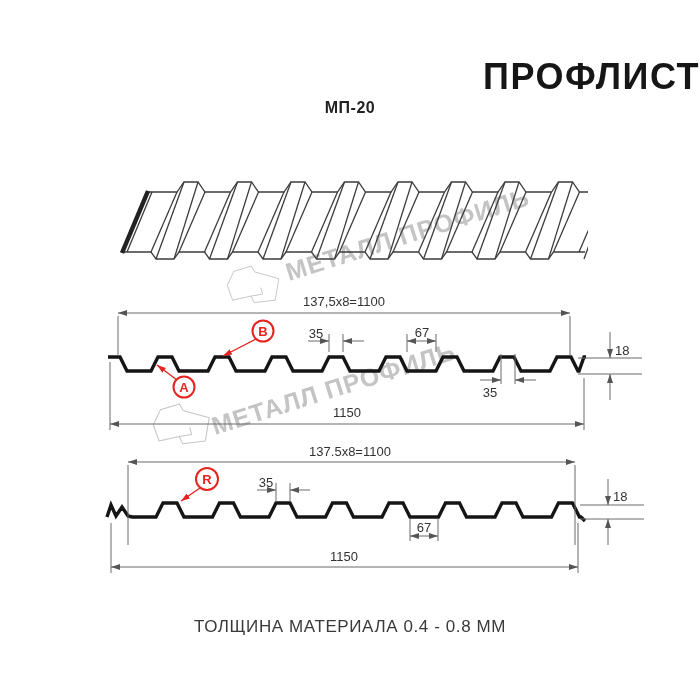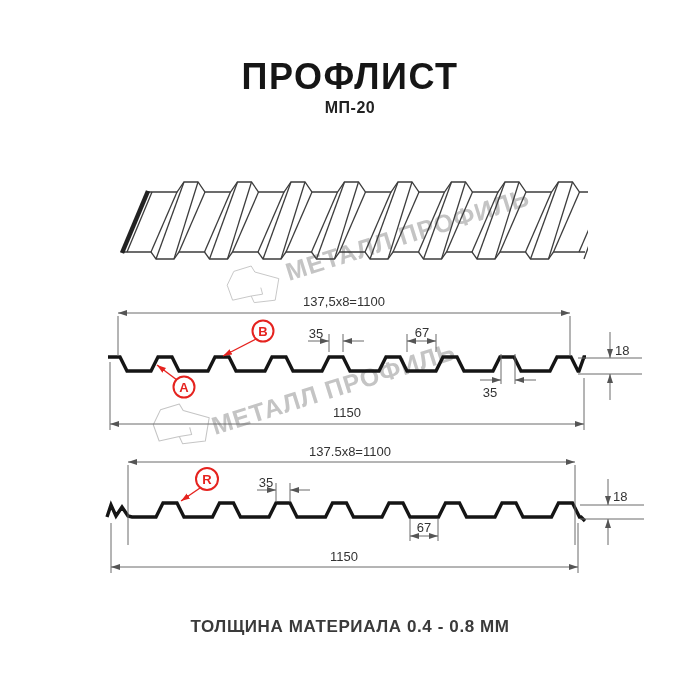--- a/index.html
+++ b/index.html
@@ -1,23 +1,23 @@
 <!DOCTYPE html>
 <html><head>
 <meta charset="utf-8">
 <style>
   html,body{margin:0;padding:0;background:#ffffff;}
   .canvas{position:relative;width:700px;height:700px;background:#fff;overflow:hidden;
           font-family:"Liberation Sans",sans-serif;}
-  .title{position:absolute;top:56px;left:0;width:700px;text-align:center;
+  .title{position:absolute;top:56px;left:0;width:700px;text-align:right;
          font-size:36px;font-weight:800;letter-spacing:1.5px;color:#161616;}
   .subtitle{position:absolute;top:99px;left:0;width:700px;text-align:center;
             font-size:16px;font-weight:700;letter-spacing:.5px;color:#222;}
   .footer{position:absolute;top:617px;left:0;width:700px;text-align:center;
-          font-size:17px;font-weight:700;letter-spacing:.6px;color:#3a3a3a;}
+          font-size:17px;font-weight:400;letter-spacing:.6px;color:#3a3a3a;}
   svg.draw{position:absolute;left:0;top:0;}
   .dl{stroke:#6b6b6b;stroke-width:1;fill:none;}
   .profline{stroke:#151515;stroke-width:3.4;fill:none;stroke-linejoin:miter;}
   .sheetline{stroke:#3d3d3d;stroke-width:1.3;fill:none;stroke-linejoin:miter;}
   .sheetedge{stroke:#222;stroke-width:4.5;fill:none;}
   .dimtext{font-family:"Liberation Sans",sans-serif;font-size:13px;fill:#333;}
   .redcirc{stroke:#e5231f;stroke-width:2;fill:none;}
   .redline{stroke:#e5231f;stroke-width:1.4;fill:none;}
   .redtext{font-family:"Liberation Sans",sans-serif;font-size:13px;font-weight:bold;fill:#e5231f;}
   .wm-logo{stroke:#c5c5c5;stroke-width:1.6;fill:none;stroke-linejoin:round;}

